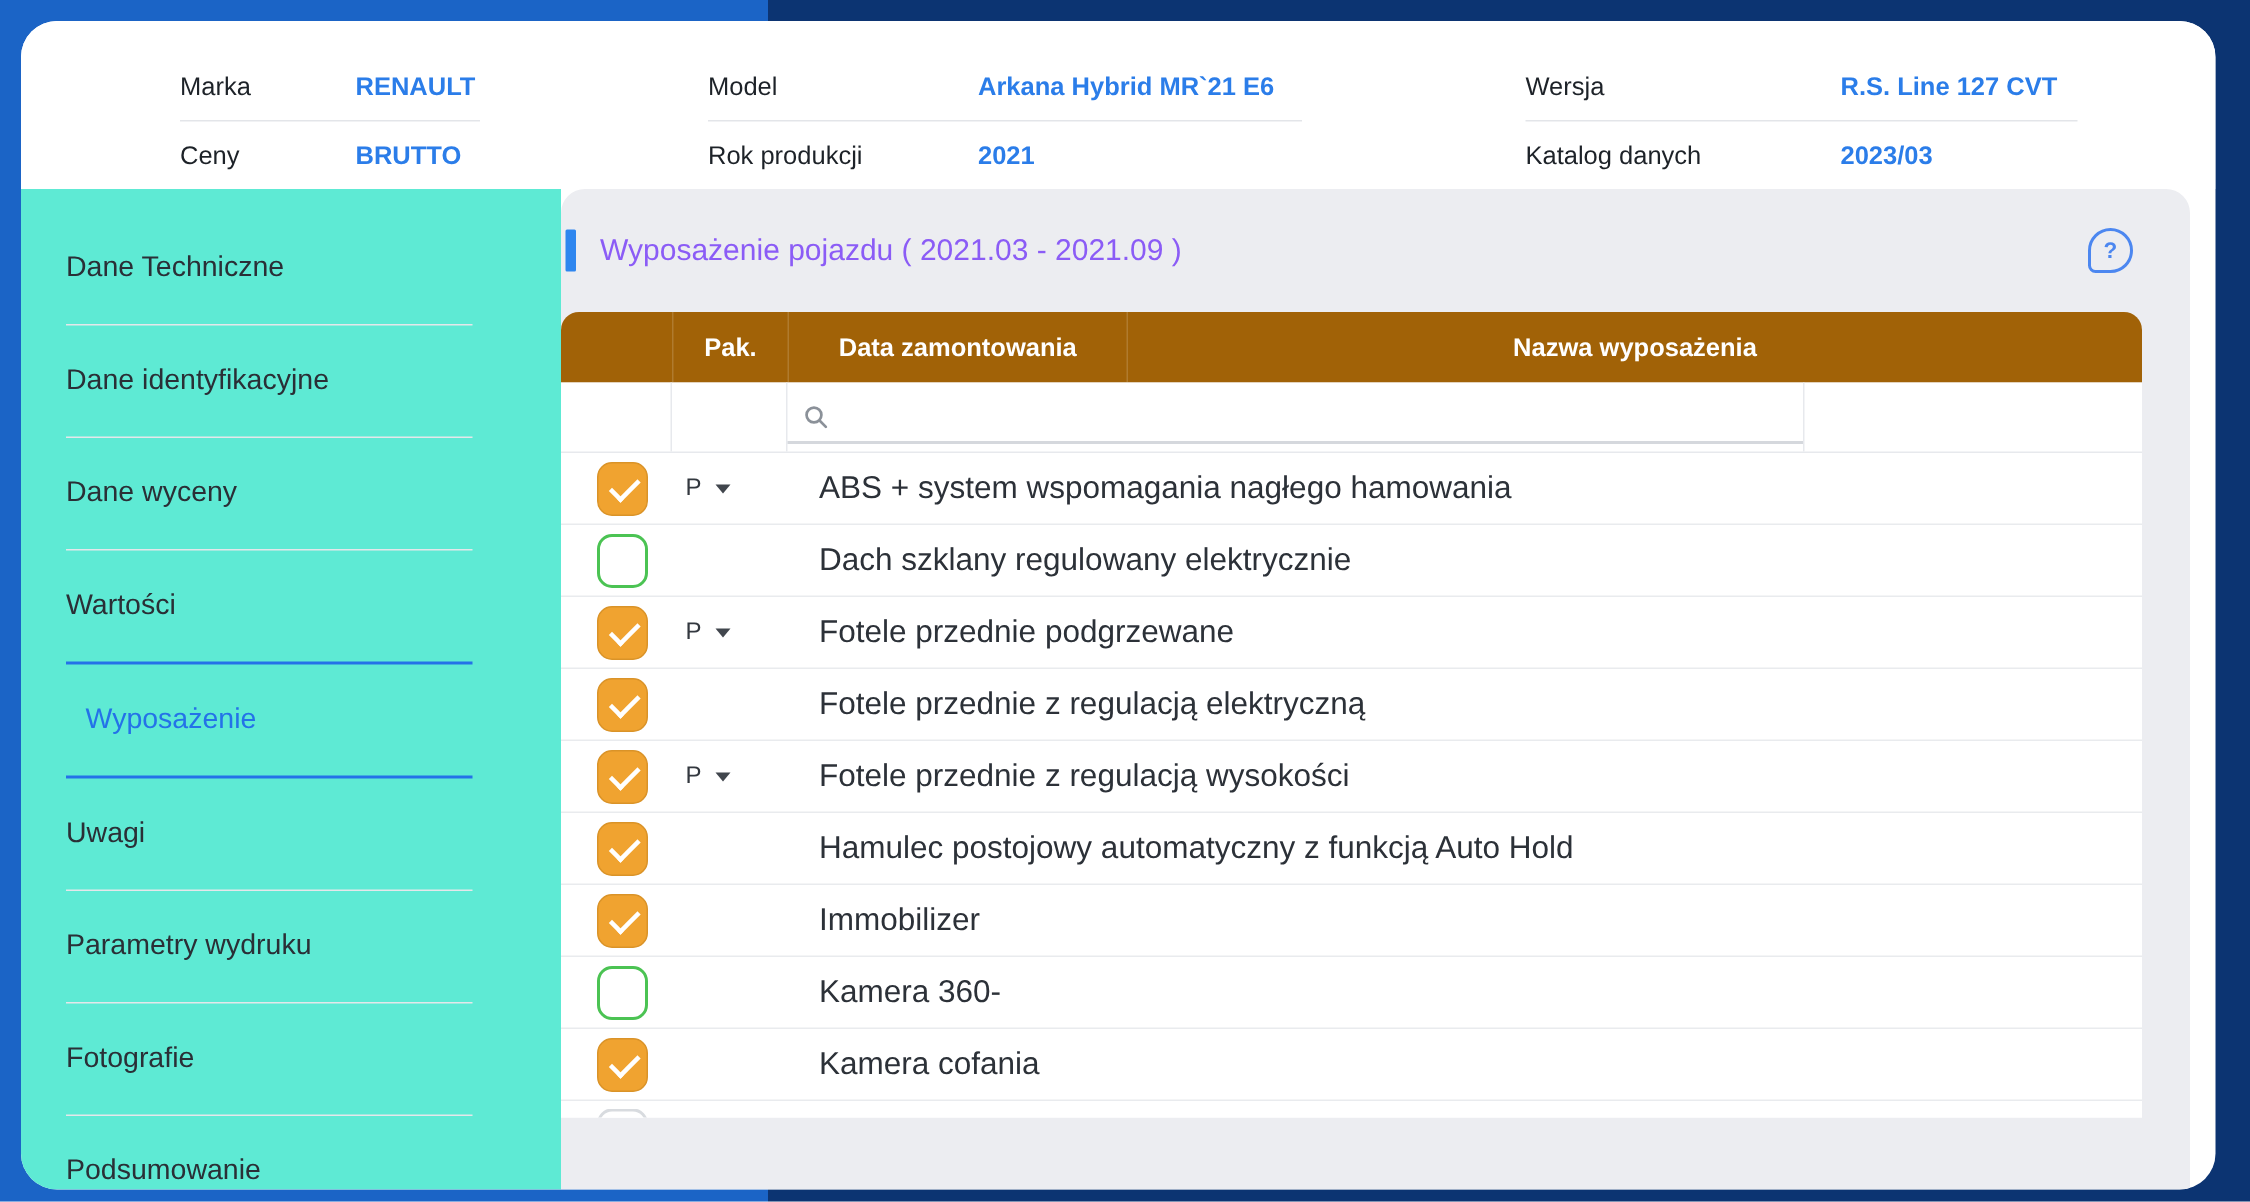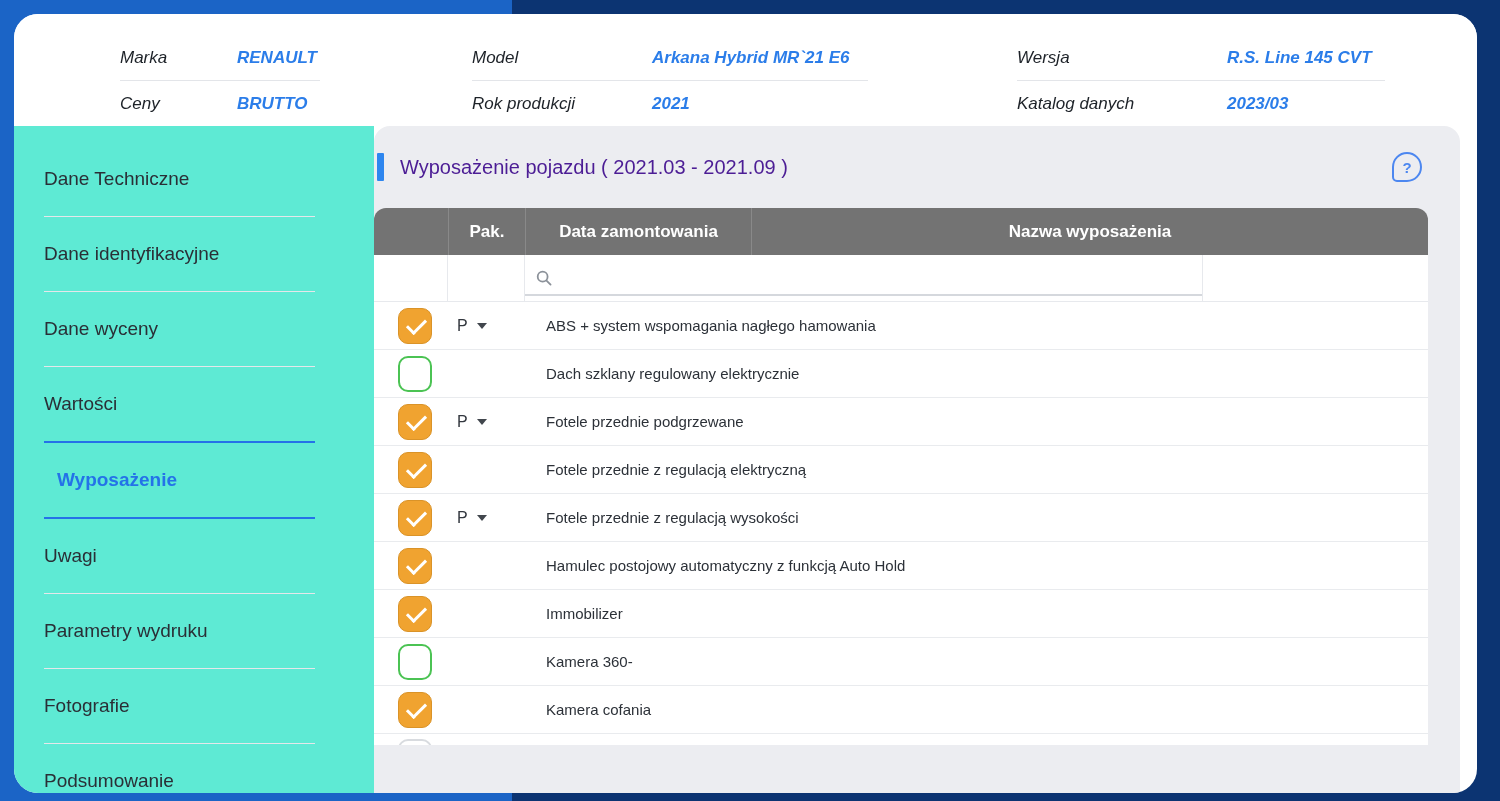--- a/index.html
+++ b/index.html
@@ -11,51 +11,51 @@
   }
   .screen { position: relative; width:1500px; height:801px; }
   .card {
     position:absolute; left:14px; top:14px; right:23px; bottom:8px;
     background:#ffffff; border-radius:24px; overflow:hidden;
   }
 
   
   .vehicle-header { position:absolute; left:0; top:0; width:100%; height:112px; background:#fff; }
   .vh-group { position:absolute; top:22px; }
-  .vh-row { display:flex; align-items:center; height:45px;font-style:italic; }
+  .vh-row { display:flex; align-items:center; height:45px; }
   .vh-row.bordered { border-bottom:1px solid #e3e5e9; }
   .vh-label { font-size:17px; color:#1d2228; flex:none; }
   .vh-value { font-size:17px; font-weight:bold; color:#2b7de9; cursor:pointer; }
   .g1 { left:106px; width:200px; }  .g1 .vh-label { width:117px; }
   .g2 { left:458px; width:396px; }  .g2 .vh-label { width:180px; }
   .g3 { left:1003px; width:368px; } .g3 .vh-label { width:210px; }
 
   
   .sidebar { position:absolute; left:0; top:112px; bottom:0; width:360px; background:#5eead4; padding-top:16px; overflow:hidden; }
   .side-item { height:74px; display:flex; align-items:center; padding-left:30px; cursor:pointer; }
   .side-label { font-size:19px; color:#2a2f36; }
-  .side-item.active .side-label { color:#2472e8; font-weight:bold; padding-left:13px; }
+  .side-item.active .side-label { color:#2472e8; font-weight:normal; padding-left:13px; }
   .side-divider { border-top:1px solid #e5e7ea; margin-left:30px; width:271px; }
   .side-divider.blue { border-top:2px solid #2472e8; }
 
   
   .panel { position:absolute; left:360px; top:112px; right:17px; bottom:0; background:#ecedf1; border-radius:16px 16px 0 0; overflow:hidden; }
   .panel-title-row { height:82px; display:flex; align-items:center; }
   .accent-bar { width:7px; height:28px; background:#2e86ef; margin-left:3px; border-radius:1px; flex:none; }
-  .panel-title { font-size:20px; font-weight:400; color:#4c1d95; margin-left:16px; }
+  .panel-title { font-size:20px; font-weight:400; color:#8b5cf6; margin-left:16px; }
   .help-bubble {
     margin-left:auto; margin-right:38px; width:30px; height:30px; flex:none;
     border:2.5px solid #4c87f0; border-radius:50% 50% 50% 5px;
     display:flex; align-items:center; justify-content:center;
     color:#4c87f0; font-weight:bold; font-size:15px; cursor:pointer; background:#ecedf1;
   }
 
   
   .table { width:1054px; }
-  .thead { display:flex; height:47px; background:#737373; border-radius:12px 12px 0 0; overflow:hidden; }
+  .thead { display:flex; height:47px; background:#a16207; border-radius:12px 12px 0 0; overflow:hidden; }
   .th { color:#fff; font-size:17px; font-weight:bold; display:flex; align-items:center; justify-content:center; border-left:1px solid rgba(255,255,255,0.16); }
   .th:first-child { border-left:none; }
   .c1 { width:74px; flex:none; }
   .c2 { width:77px; flex:none; }
   .c3 { width:677px; flex:none; }
   .c4 { width:226px; flex:none; }
 
   .filter-row { display:flex; height:47px; background:#fff; border-bottom:1px solid #e7e9ed; }
   .fc { position:relative; }
   .fc.c1, .fc.c2 { border-right:1px solid #e7e9ed; }
@@ -63,21 +63,21 @@
   .search-line { position:absolute; left:0; right:0; bottom:5px; border-bottom:2px solid #d5d8dd; }
   .search-wrap { display:flex; align-items:center; height:100%; padding-left:10px; }
   .search-wrap svg { flex:none; }
   .filter-input { border:none; outline:none; background:transparent; font-size:16px; color:#2c3138; padding-left:8px; width:600px; height:30px; font-family:inherit; }
 
   .tbody { background:#fff; }
   .trow { display:flex; align-items:center; height:48px; background:#fff; border-bottom:1px solid #e9ebee; }
   .td { display:flex; align-items:center; height:100%; }
   .td.c1 { padding-left:24px; }
   .td.c2 { padding-left:9px; }
-  .td.c3 { padding-left:21px; font-size:15px; color:#2c3138; }
+  .td.c3 { padding-left:21px; font-size:21px; color:#2c3138; }
   .cb { position:relative; width:34px; height:36px; border-radius:10px; cursor:pointer; flex:none; }
   .cb.checked { background:#f0a330; border:1px solid #da9328; }
   .cb.checked::after {
     content:""; position:absolute; left:8px; top:10px; width:16px; height:8px;
     border-left:3.5px solid #fff; border-bottom:3.5px solid #fff; transform:rotate(-45deg);
   }
   .cb.unchecked { background:#fff; border:2.5px solid #4bc353; }
   .pak-label { font-size:16px; color:#33383f; }
   .caret { width:0; height:0; border-left:5.5px solid transparent; border-right:5.5px solid transparent; border-top:6.5px solid #41464d; margin-left:9px; display:inline-block; }
   .pak-wrap { display:flex; align-items:center; cursor:pointer; }
@@ -108,21 +108,21 @@
           <span class="vh-value">Arkana Hybrid MR`21 E6</span>
         </div>
         <div class="vh-row">
           <span class="vh-label">Rok produkcji</span>
           <span class="vh-value">2021</span>
         </div>
       </div>
       <div class="vh-group g3">
         <div class="vh-row bordered">
           <span class="vh-label">Wersja</span>
-          <span class="vh-value">R.S. Line 145 CVT</span>
+          <span class="vh-value">R.S. Line 127 CVT</span>
         </div>
         <div class="vh-row">
           <span class="vh-label">Katalog danych</span>
           <span class="vh-value">2023/03</span>
         </div>
       </div>
     </div>
 
     <nav class="sidebar">
   <div class="side-item">

